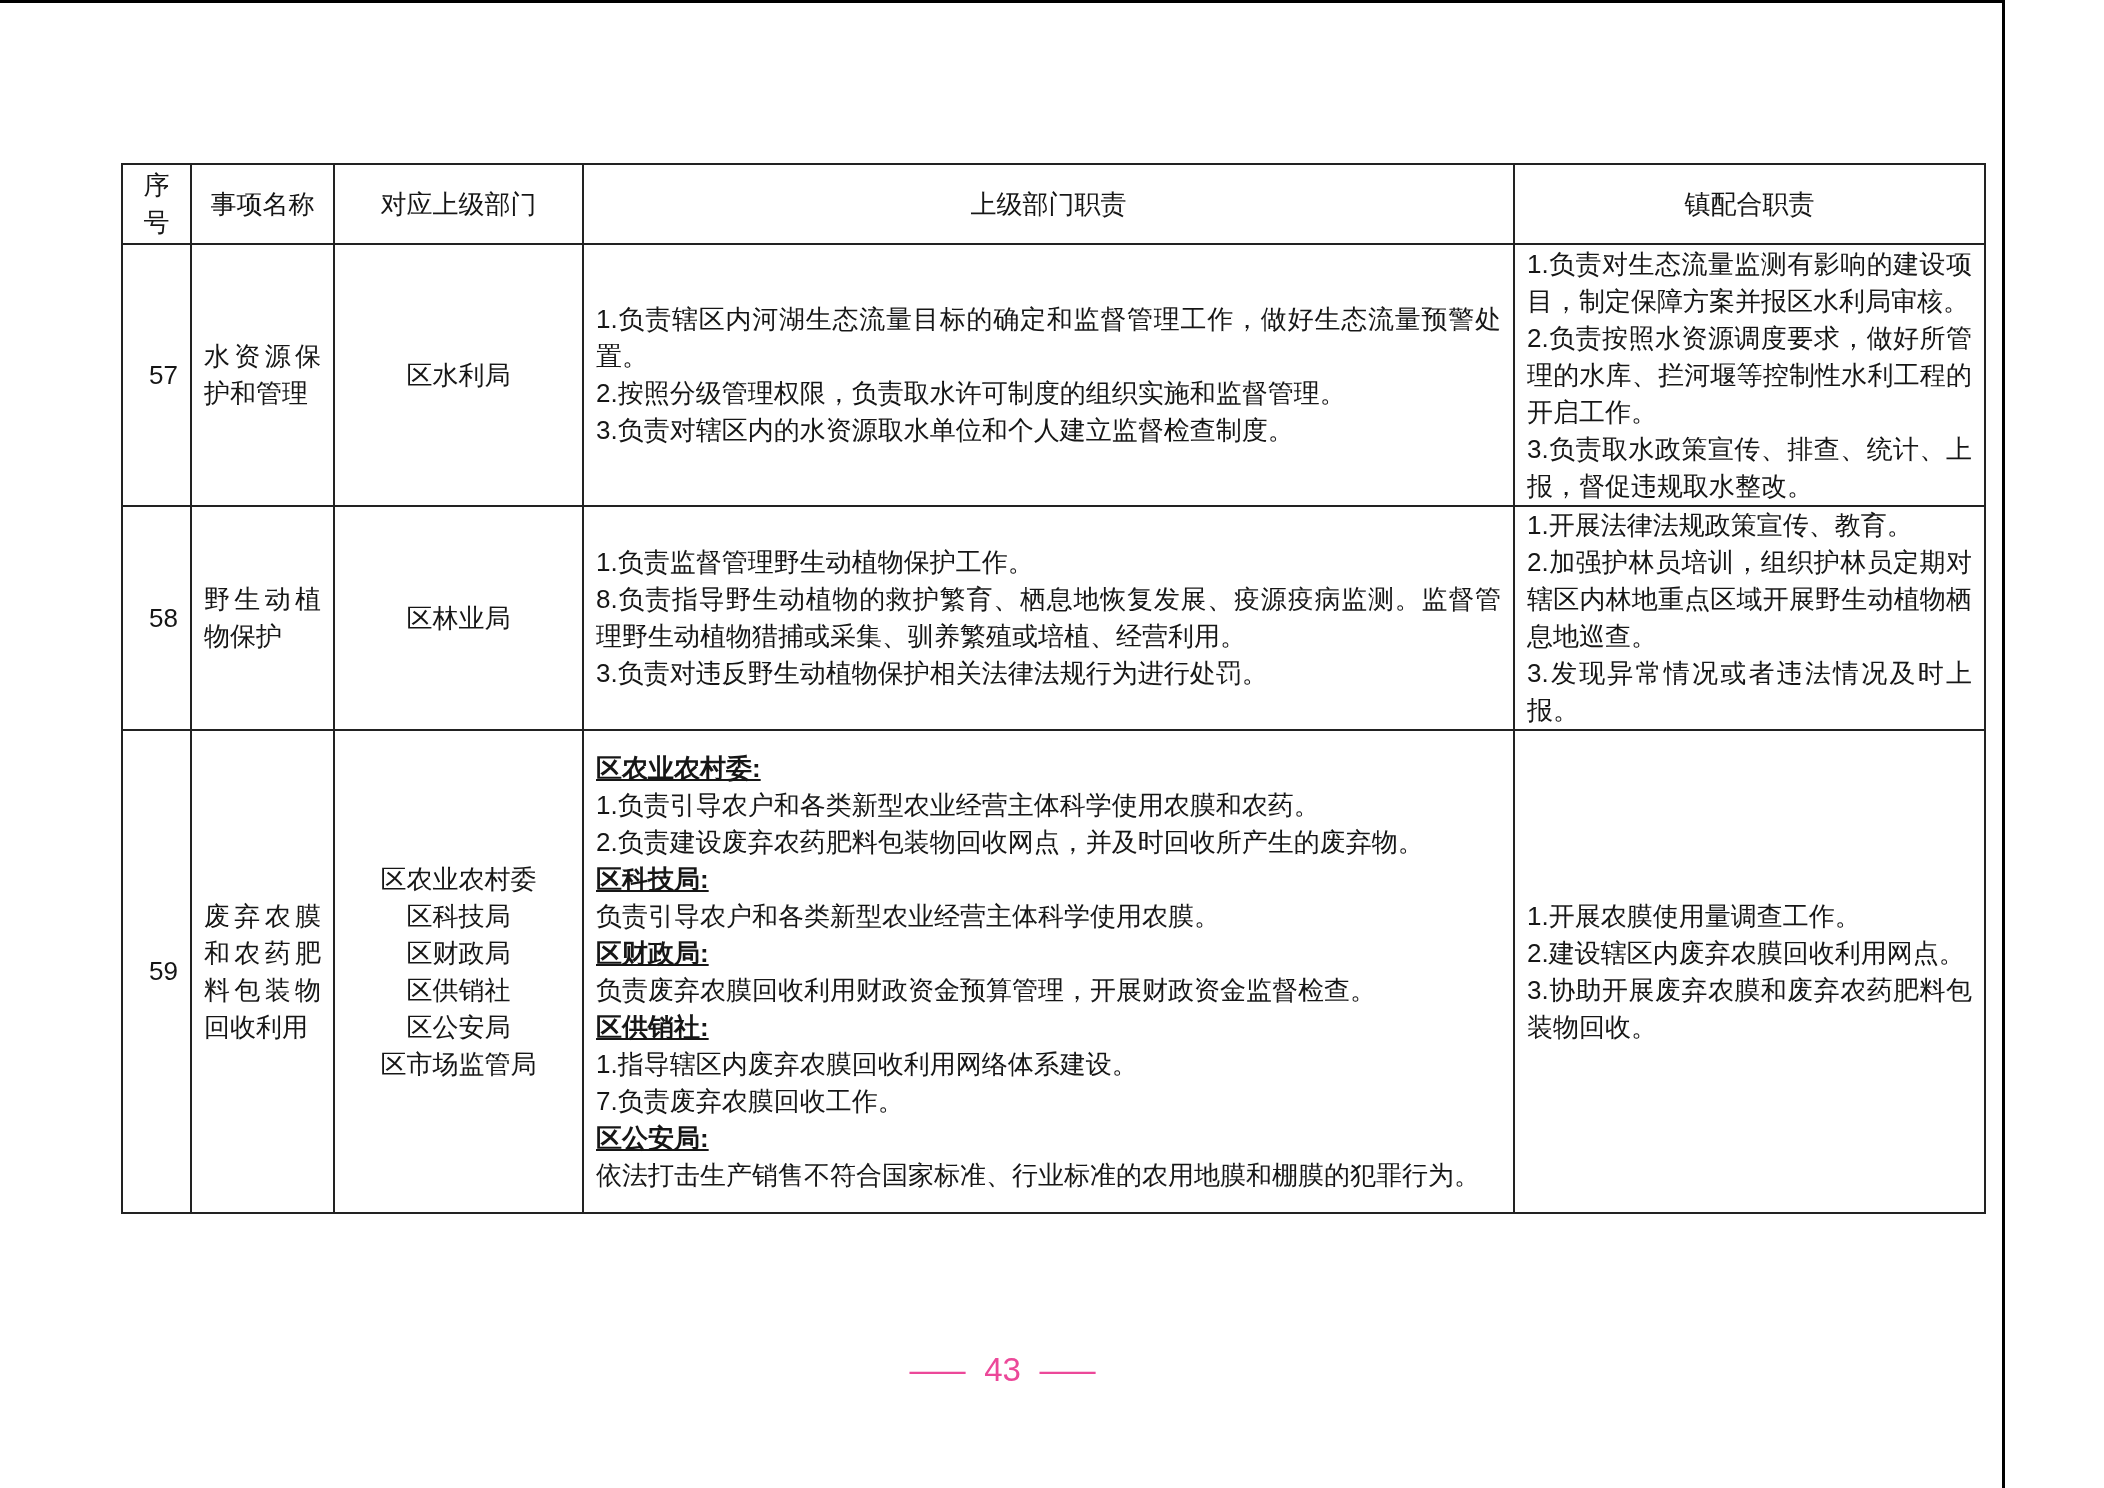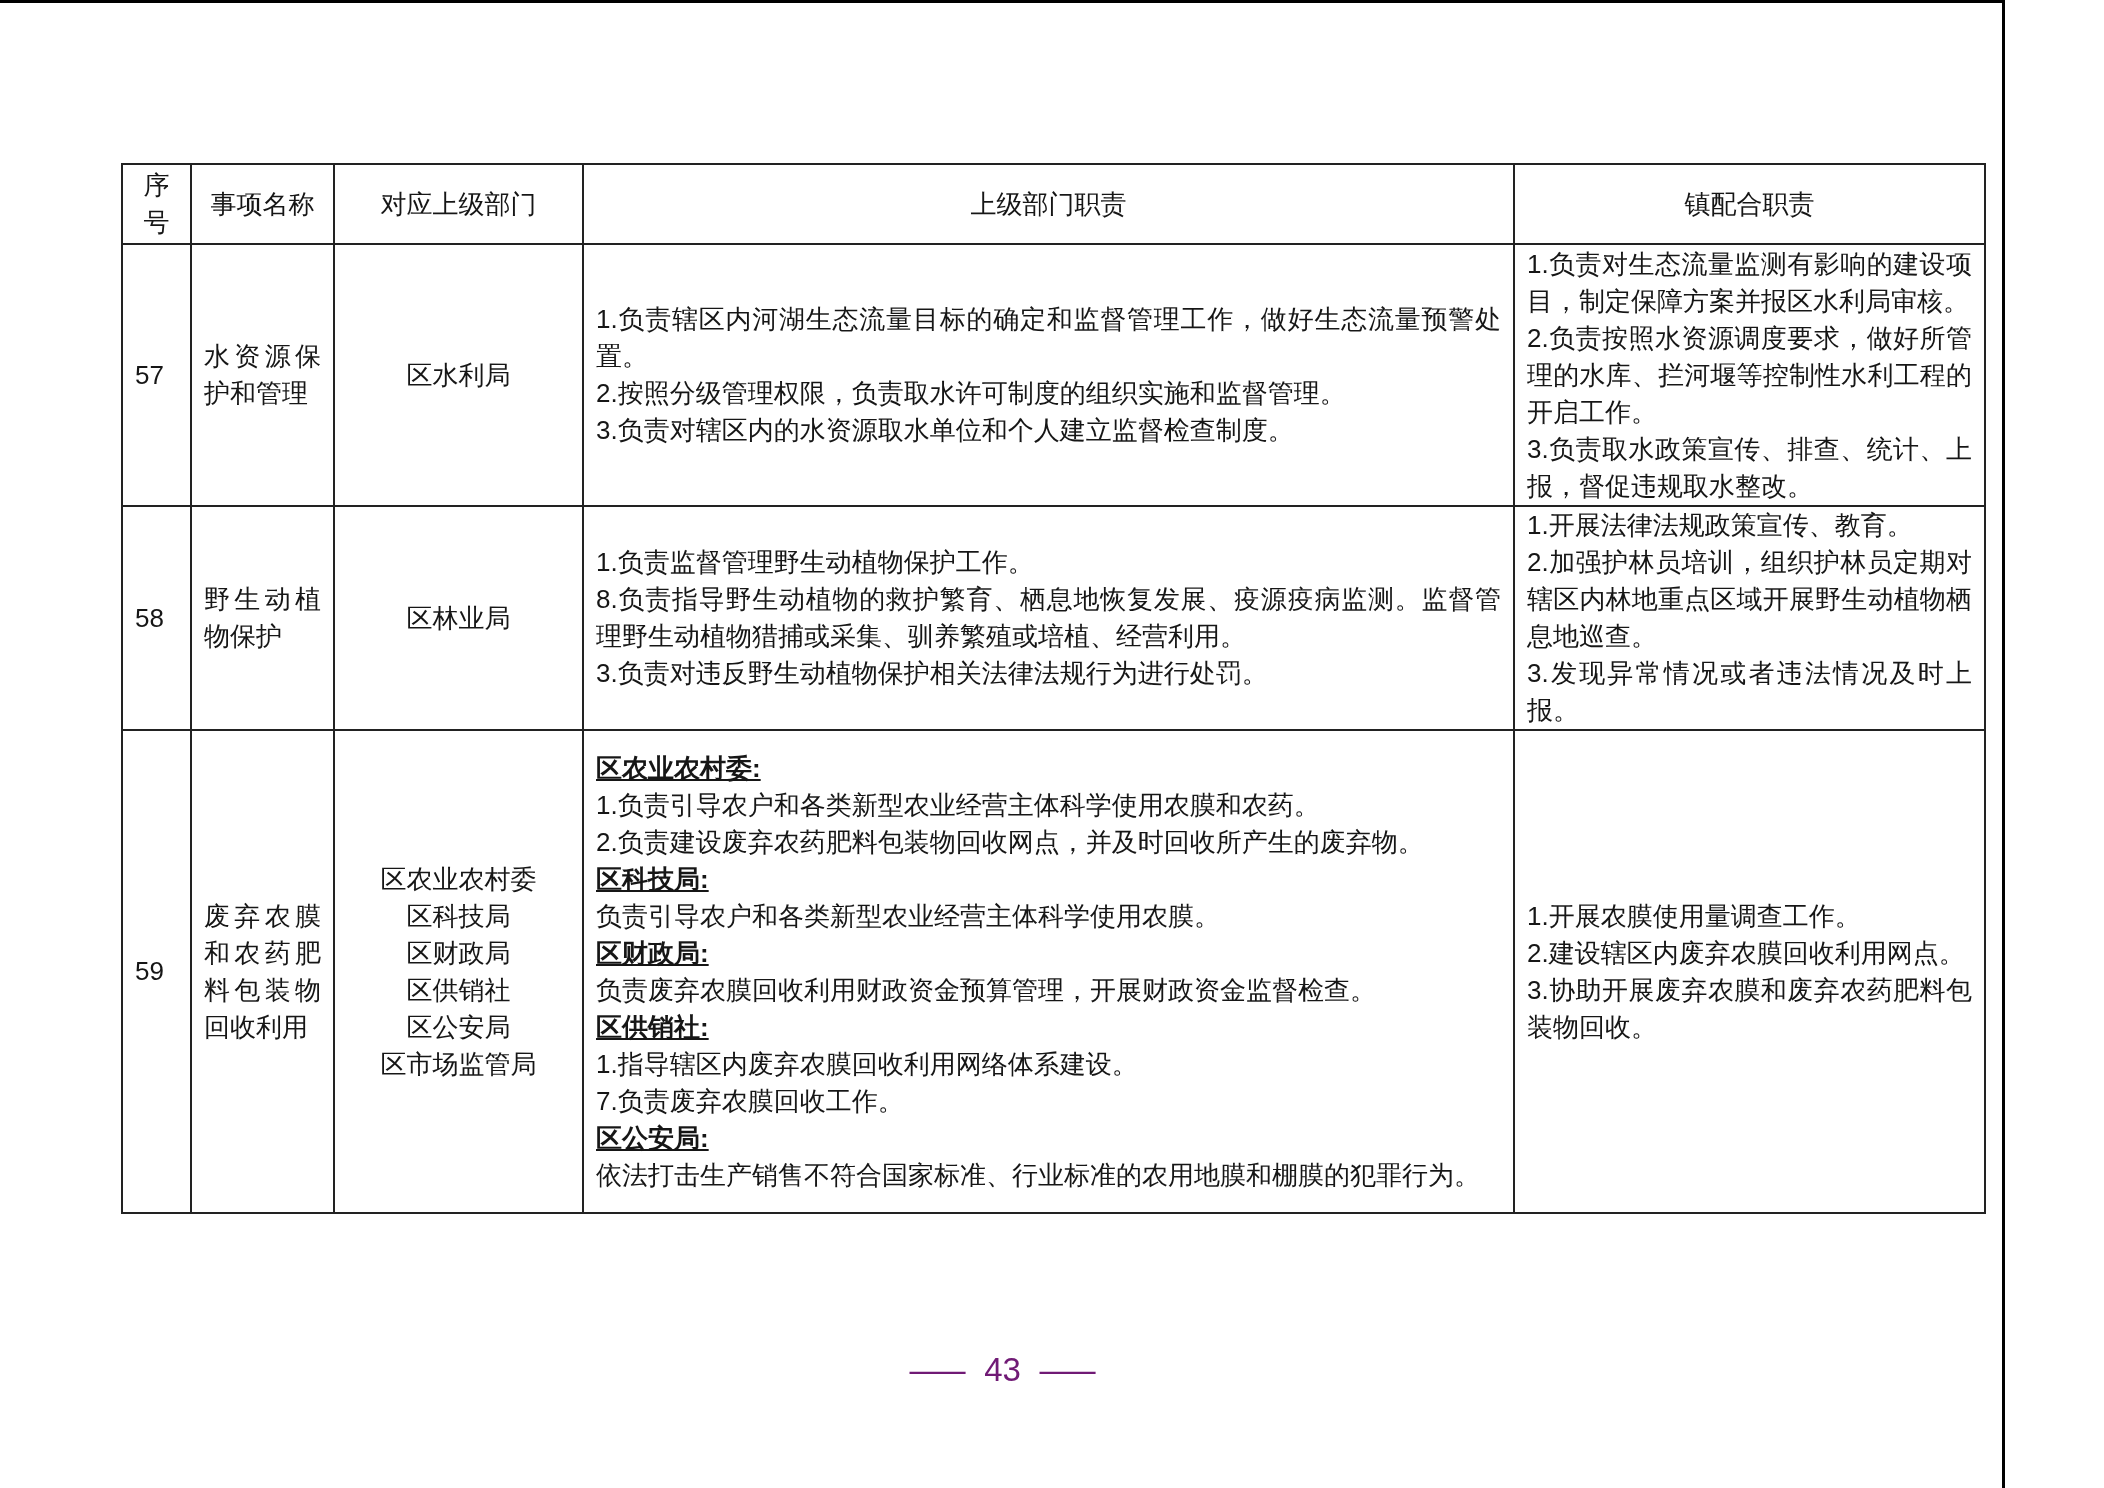--- a/index.html
+++ b/index.html
@@ -52,21 +52,21 @@
   tr.r-cont { height: 74px; }
   tr.r-57  { height: 262px; }
   tr.r-58  { height: 224px; }
   tr.r-59  { height: 483px; }
 
   th.hdr {
     font-weight: normal;
     text-align: center;
   }
   td.seq {
-    text-align: left;
+    text-align: right;
     padding: 0 10px;
     margin-left: 20px;
   }
   td.item {
     text-align: justify;
     text-justify: inter-character;
     padding: 0 13px;
   }
   td.dept {
     text-align: center;
@@ -83,21 +83,21 @@
     text-decoration: underline;
   }
   .footer {
     position: absolute;
     top: 1350px;
     left: 0;
     width: 100%;
     text-align: center;
     font-size: 33px;
     line-height: 40px;
-    color: #701a75;
+    color: #ec4899;
   }
   .footer .dash {
     display: inline-block;
     transform: scaleX(1.7);
     font-weight: 300;
   }
   .footer .num {
     margin: 0 30px;
     font-family: "Liberation Sans", sans-serif;
   }

